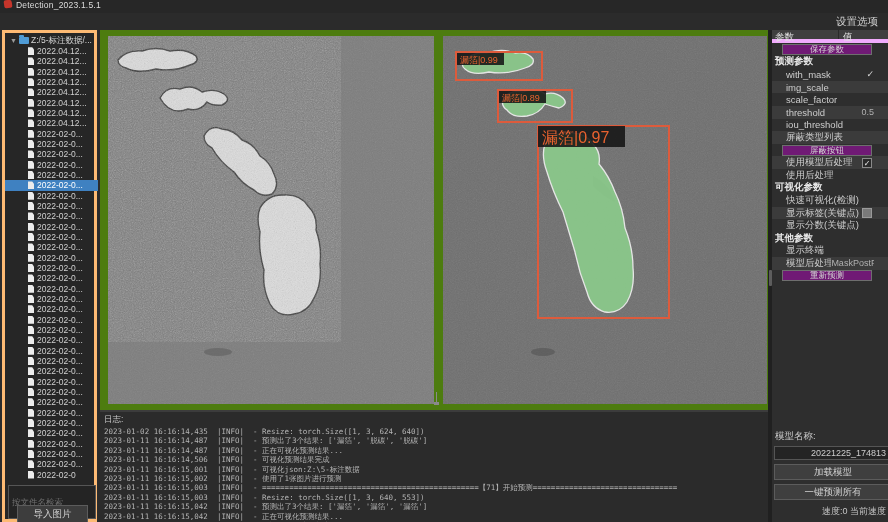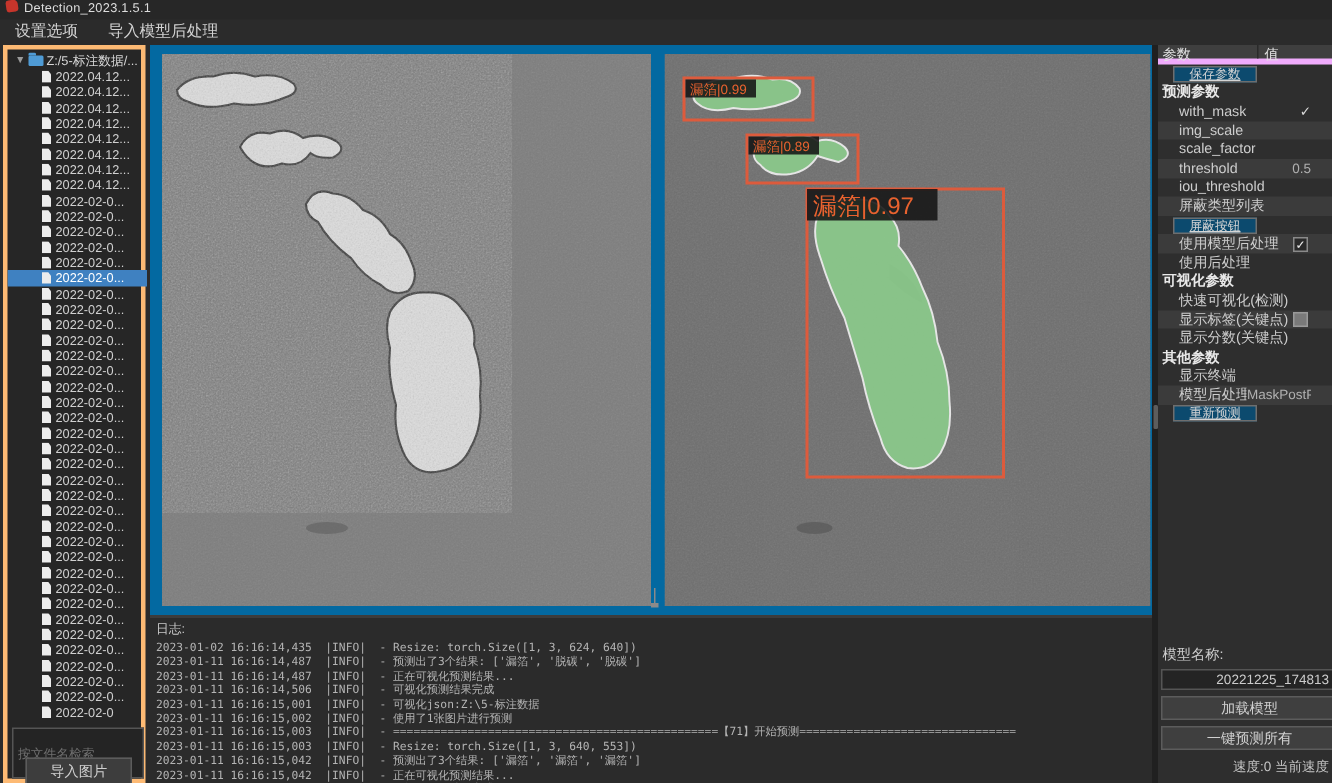--- a/index.html
+++ b/index.html
@@ -6,21 +6,21 @@
   html,body { width:888px; height:522px; overflow:hidden; background:#2b2b2b;
     font-family:"Liberation Sans", sans-serif; color:#cfcfcf; }
 
   
   #titlebar { position:absolute; left:0; top:0; width:888px; height:13px; background:#272727;
     display:flex; align-items:flex-start; gap:4px; padding-left:4px; }
   #app-icon { width:8px; height:8px; background:#c6352b; border-radius:2px 3px 2px 2px;
     transform:rotate(-8deg); }
   #window-title { font-size:8.5px; color:#dddddd; letter-spacing:.2px; }
   #menubar { position:absolute; left:0; top:13px; width:888px; height:17px; background:#2b2b2b;
-    display:flex; align-items:flex-end; }
+    display:flex; align-items:flex-end;flex-direction:column; }
   .menu-item { font-size:10.5px; color:#d2d2d2; padding:0 10px; height:17px; line-height:17px; }
 
   
   #sidebar { position:absolute; left:2px; top:30px; width:95px; height:492px; background:#262626;
     border:3px solid #fdba74; }
   #tree { position:absolute; left:0; top:2px; width:93px; height:446px; overflow:hidden; }
   .tree-root-row { display:flex; align-items:center; height:11px; gap:2px; padding-left:5px;
     font-size:8.5px; color:#d8d8d8; white-space:nowrap; }
   .expander { font-size:7px; color:#9a9a9a; width:7px; }
   .folder-ico { width:10px; height:7px; background:#4f9bd5; border-radius:1px; position:relative; flex:0 0 auto; }
@@ -33,21 +33,21 @@
     clip-path:polygon(0 0,70% 0,100% 30%,100% 100%,0 100%); }
   #tree-search { position:absolute; left:3px; top:452px; width:88px; height:16px;
     background:#242424; border:1px solid #555; color:#cfcfcf; font-size:8.5px; padding:16px 3px;
     font-family:"Liberation Sans",sans-serif; }
   #tree-search::placeholder { color:#6f6f6f; }
   #import-btn { position:absolute; left:12px; top:472px; width:71px; height:18px;
     background:#3d3d3d; border:1px solid #5c5c5c; color:#d0d0d0; font-size:9.5px;
     font-family:"Liberation Sans",sans-serif; }
 
   
-  #viewport { position:absolute; left:100px; top:30px; width:668px; height:380px; background:#0369a1; }
+  #viewport { position:absolute; left:100px; top:30px; width:668px; height:380px; background:#4d7c0f; }
   .img-panel { position:absolute; top:6px; height:368px; }
   #left-image { left:8px; width:326px; }
   #right-image { left:343px; width:324px; }
   #splitter-handle { position:absolute; left:334px; top:362px; width:5px; height:14px; }
   #splitter-handle .stem { position:absolute; left:2px; top:0; width:1px; height:10px; background:#8a8a8a; }
   #splitter-handle .base { position:absolute; left:0; top:10px; width:5px; height:3px; background:#8a8a8a; }
 
   
   #log { position:absolute; left:100px; top:410px; width:668px; height:112px; background:#2b2b2b;
     border-top:2px solid #3c3c3c; overflow:hidden; }
@@ -69,22 +69,22 @@
   .prow.shade { background:#3b3b3b; }
   .prow .plabel { white-space:nowrap; overflow:hidden; }
   .prow.section .plabel { font-weight:bold; color:#e8e8e8; padding-left:3px; }
   .prow.indent .plabel { padding-left:14px; }
   .prow .pvalue { margin-left:auto; margin-right:14px; font-size:9px; color:#b0b0b0; white-space:nowrap; }
   .prow .pvalue.tick { color:#d8d8d8; }
   .prow .pvalue.txt { overflow:hidden; max-width:46px; }
   .prow .pvalue.boxcheck, .prow .pvalue.boxempty { width:10px; height:10px; border:1px solid #8a8a8a;
     background:#2a2a2a; font-size:8px; line-height:9px; text-align:center; color:#eee; margin-right:16px; }
   .prow .pvalue.boxempty { background:#7a7a7a; border-color:#9a9a9a; }
-  .pbtn { height:11px; background:#0c4a6e; border:1px solid #6e6e6e; color:#d4d4d4; font-size:8.5px;
-    line-height:9px; padding:0 10px; margin-left:10px; font-family:"Liberation Sans",sans-serif;text-decoration:underline; }
+  .pbtn { height:11px; background:#701a75; border:1px solid #6e6e6e; color:#d4d4d4; font-size:8.5px;
+    line-height:9px; padding:0 27px; margin-left:10px; font-family:"Liberation Sans",sans-serif; }
   .pbtn:empty, .plabel:empty { display:none; }
   .prow .pvalue:not(.boxcheck):not(.boxempty):empty { display:none; }
 
   #model-section { position:absolute; left:0; top:398px; width:116px; }
   #model-name-label { font-size:9.5px; color:#cdcdcd; padding:2px 0 3px 3px; }
   #model-name-field { position:relative; left:2px; width:118px; height:14px; background:#242424;
     border:1px solid #555; font-size:9px; color:#cccccc; text-align:right; line-height:12px; padding-right:5px; }
   .big-btn { display:block; position:relative; left:2px; width:118px; height:16px; margin-top:4px;
     background:#3f3f3f; border:1px solid #5c5c5c; color:#d0d0d0; font-size:9.5px;
     font-family:"Liberation Sans",sans-serif; }

